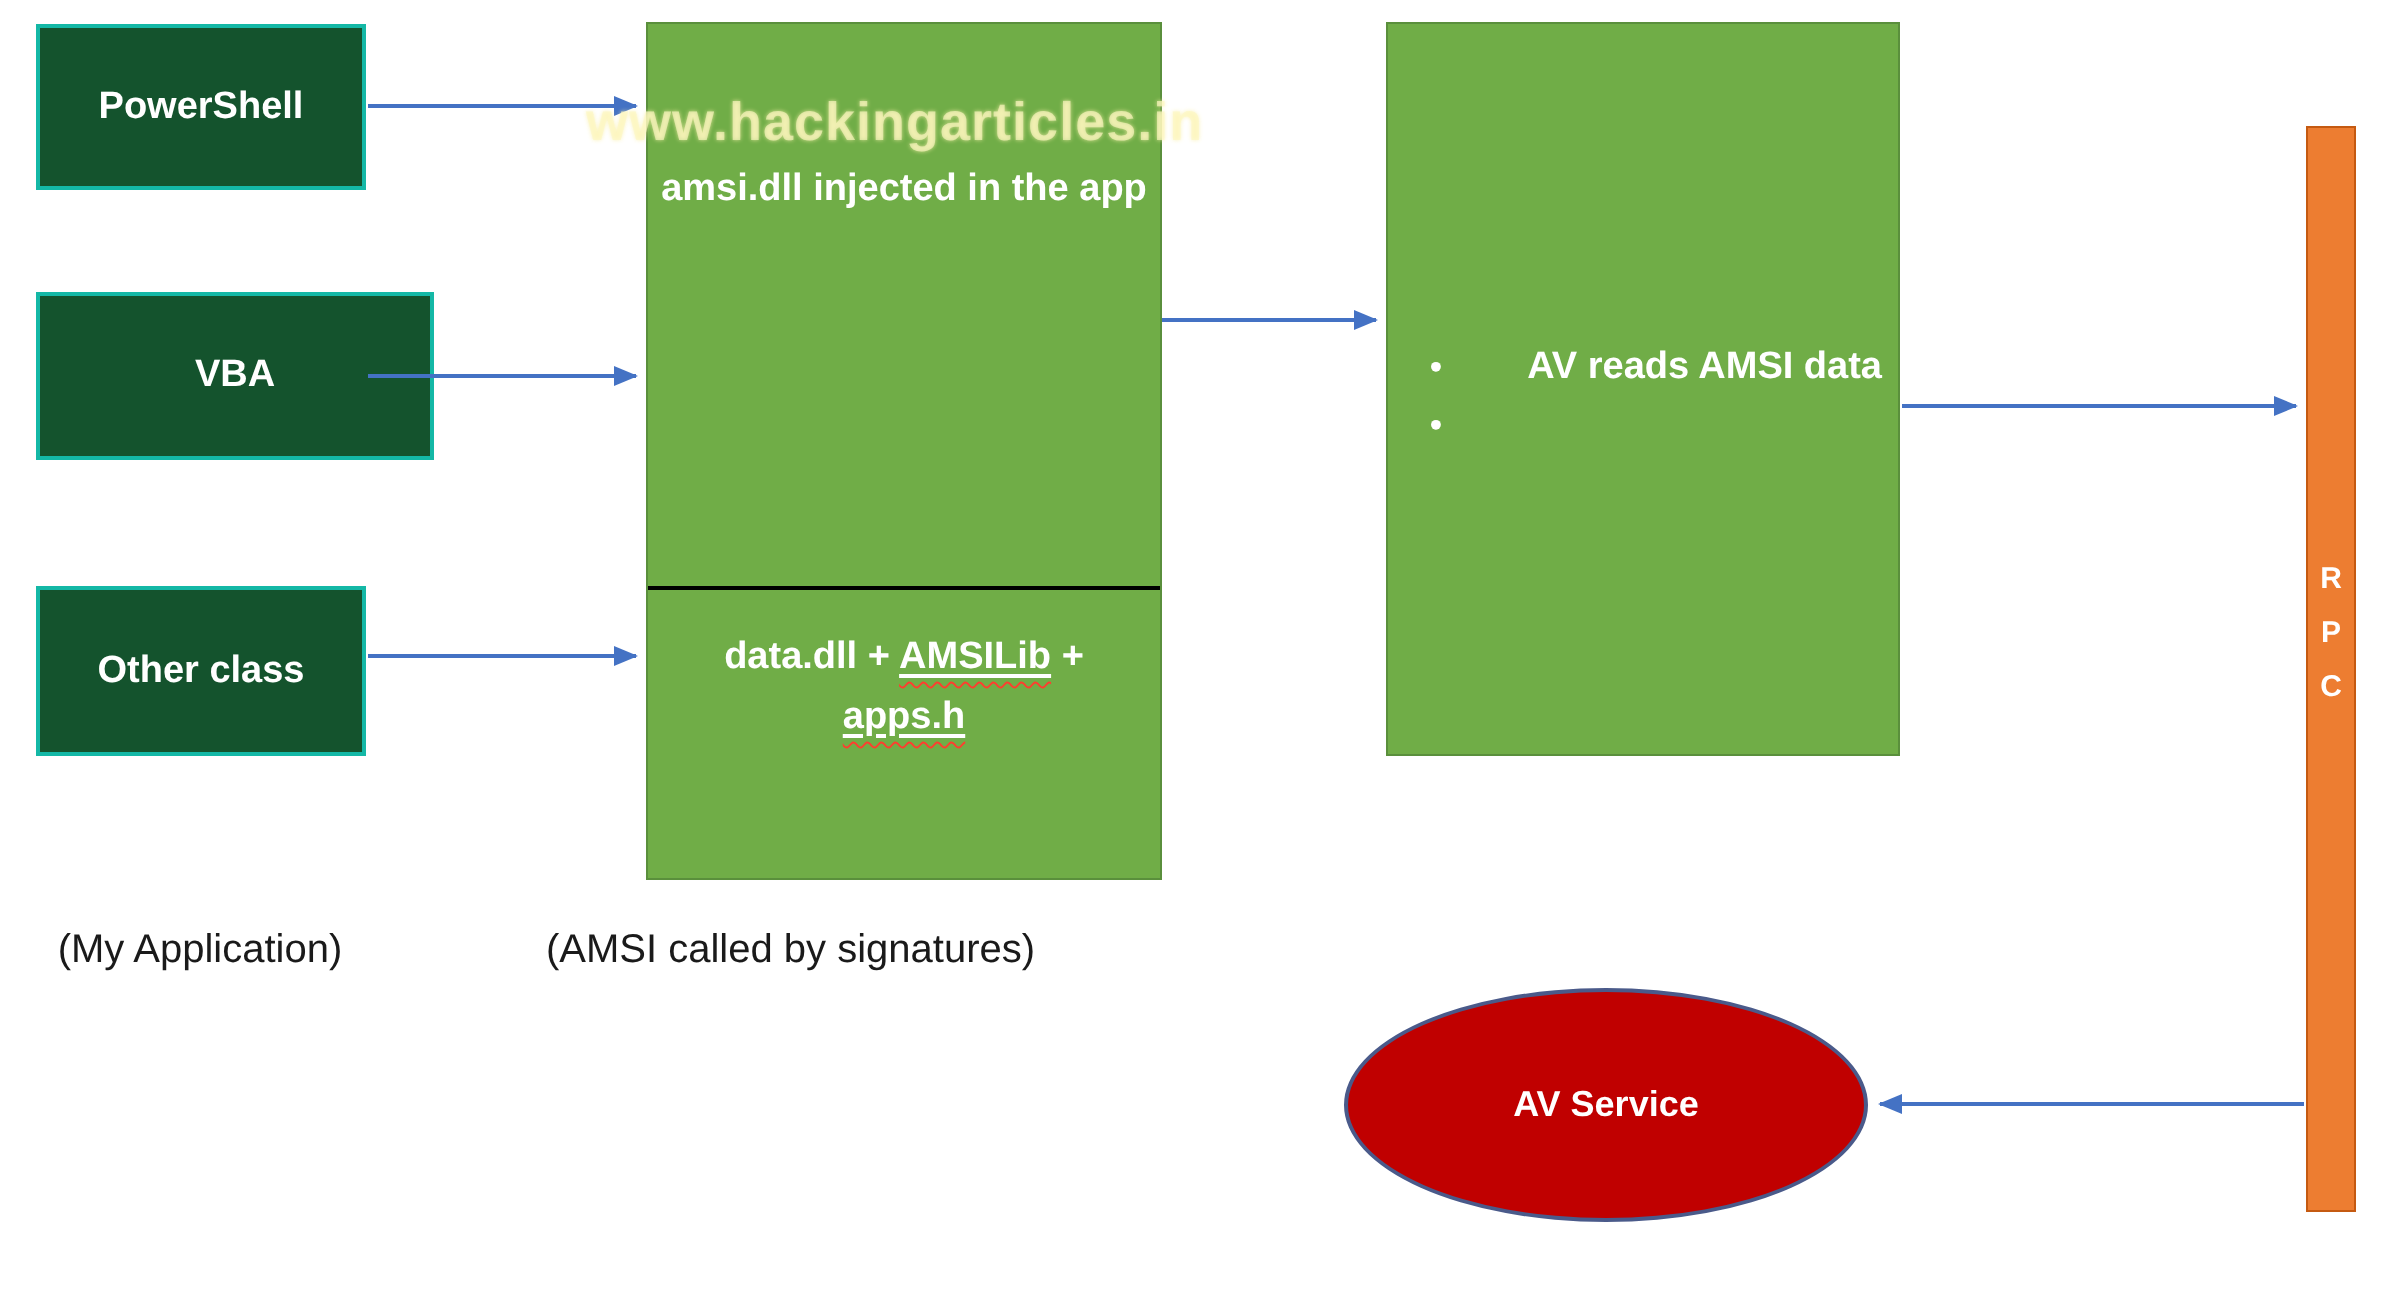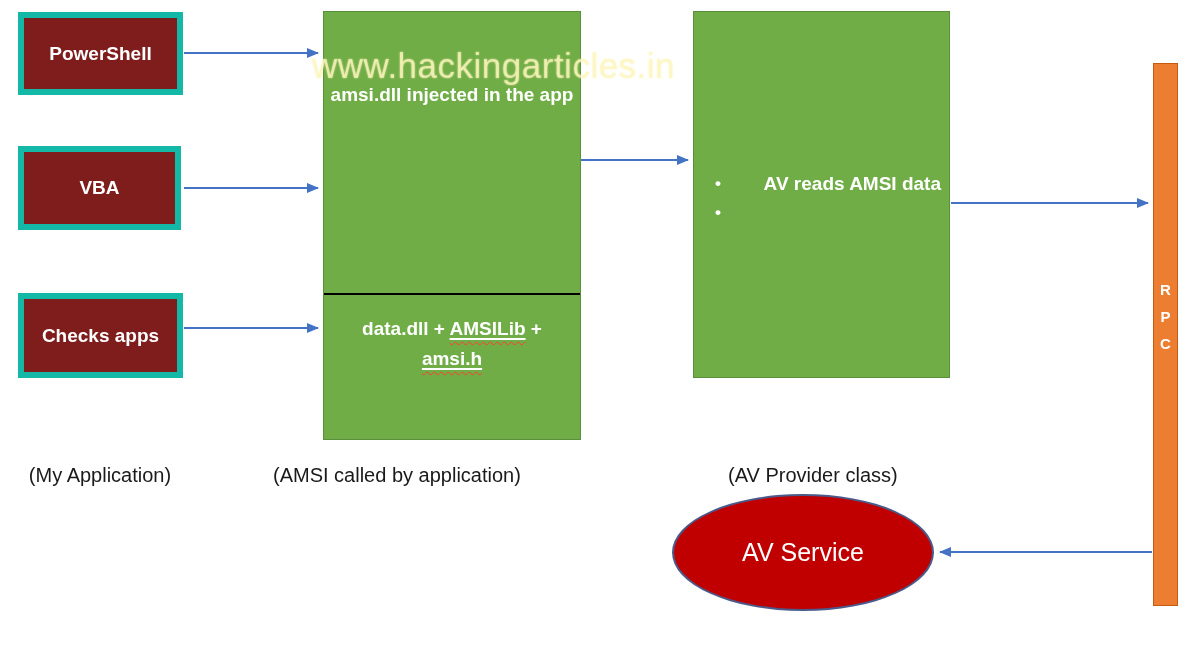--- a/index.html
+++ b/index.html
@@ -3,27 +3,27 @@
 <meta charset="utf-8">
 <style>
   html,body { margin:0; padding:0; background:#ffffff; }
   .canvas {
     position:relative; width:1200px; height:654px; background:#ffffff;
     font-family:"Liberation Sans", sans-serif; overflow:hidden;
   }
 
   
   .box-blue {
-    position:absolute; background:#7f1d1d; border:6px solid #14b8a6;
+    position:absolute; background:#14532d; border:2px solid #14b8a6;
     box-sizing:border-box; color:#ffffff; font-weight:bold; font-size:19px;
     display:flex; align-items:center; justify-content:center; text-align:center;
     z-index:2;
   }
   .src-powershell { left:18px;  top:12px;  width:165px; height:83px; }
-  .src-vba        { left:18px;  top:146px; width:163px; height:84px; }
+  .src-vba        { left:18px;  top:146px; width:199px; height:84px; }
   .src-other      { left:18px;  top:293px; width:165px; height:85px; }
 
   
   .box-green {
     position:absolute; background:#70AD47; border:1.5px solid #5a8f3c;
     box-sizing:border-box; color:#ffffff; font-weight:bold; font-size:19px;
     z-index:2;
   }
   .amsi-box { left:323px; top:11px; width:258px; height:429px;padding-left:24px; }
   .amsi-top-text {
@@ -71,29 +71,29 @@
   }
   .cap-1 { left:16px; width:168px; text-align:center; }
   .cap-2 { left:273px; }
   .cap-3 { left:728px; }
 
   
   .av-service {
     position:absolute; left:672px; top:494px; width:262px; height:117px;
     background:#C00000; border:2px solid #4a5a8a; border-radius:50%;
     box-sizing:border-box; display:flex; align-items:center; justify-content:center;
-    color:#ffffff; font-weight:normal; font-size:25px; z-index:2;
+    color:#ffffff; font-weight:bold; font-size:18px; z-index:2;
   }
 
   
   .watermark {
-    position:absolute; left:293px; top:46px; font-size:35px; font-weight:normal;
+    position:absolute; left:293px; top:46px; font-size:27px; font-weight:bold;
     letter-spacing:0.5px; color:rgba(253,247,195,0.66);
     text-shadow:0 0 2px rgba(250,240,170,0.8);
-    white-space:nowrap; z-index:5; pointer-events:none;margin-left:19px;
+    white-space:nowrap; z-index:5; pointer-events:none;
   }
 
   
   .arrows { position:absolute; left:0; top:0; z-index:3; pointer-events:none; }
 </style>
 </head>
 <body>
 
 <div class="canvas">
 
@@ -113,27 +113,27 @@
 
   <div class="watermark">www.hackingarticles.in</div>
 
   <div class="box-blue src-powershell">
     <span>PowerShell</span>
   </div>
   <div class="box-blue src-vba">
     <span>VBA</span>
   </div>
   <div class="box-blue src-other">
-    <span>Checks apps</span>
+    <span>Other class</span>
   </div>
 
   <div class="box-green amsi-box">
     <div class="amsi-top-text">amsi.dll injected in the app</div>
     <div class="amsi-separator"></div>
-    <div class="amsi-bottom-text"><span>data.dll + </span><span class="misspell"><span class="u-inner">AMSILib</span></span><span> +</span><br><span class="misspell"><span class="u-inner">amsi.h</span></span></div>
+    <div class="amsi-bottom-text"><span>data.dll + </span><span class="misspell"><span class="u-inner">AMSILib</span></span><span> +</span><br><span class="misspell"><span class="u-inner">apps.h</span></span></div>
   </div>
 
   <div class="box-green av-box">
     <div class="bullets">
       <div class="bullet-row">
         <span class="bullet-dot">•</span>
         <span class="bullet-text">AV reads AMSI data</span>
       </div>
       <div class="bullet-row">
         <span class="bullet-dot">•</span>
@@ -141,20 +141,19 @@
     </div>
   </div>
 
   <div class="rpc-bar">
     <span>R</span>
     <span>P</span>
     <span>C</span>
   </div>
 
   <div class="caption cap-1">(My Application)</div>
-  <div class="caption cap-2">(AMSI called by application)</div>
-  <div class="caption cap-3">(AV Provider class)</div>
+  <div class="caption cap-2">(AMSI called by signatures)</div>
 
   <div class="av-service">
     <span>AV Service</span>
   </div>
 
 </div>
 
 </body></html>

